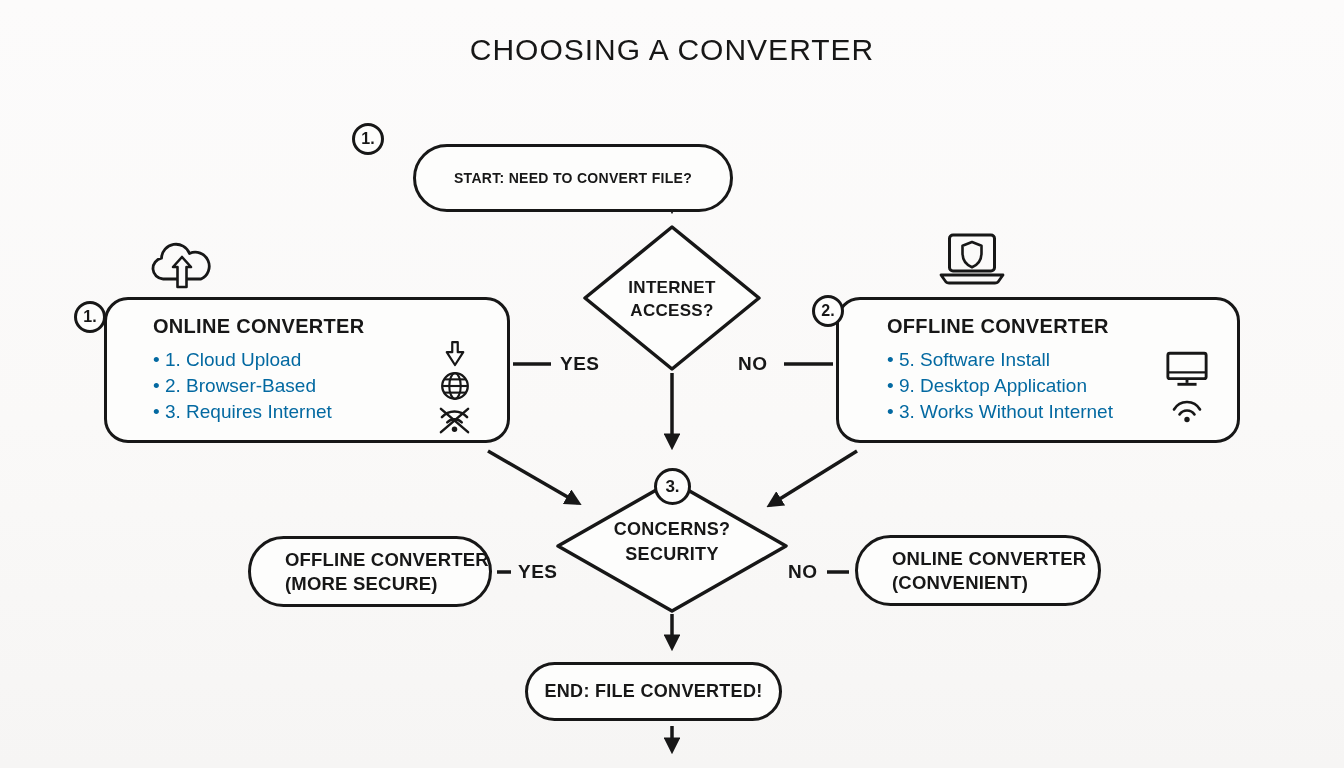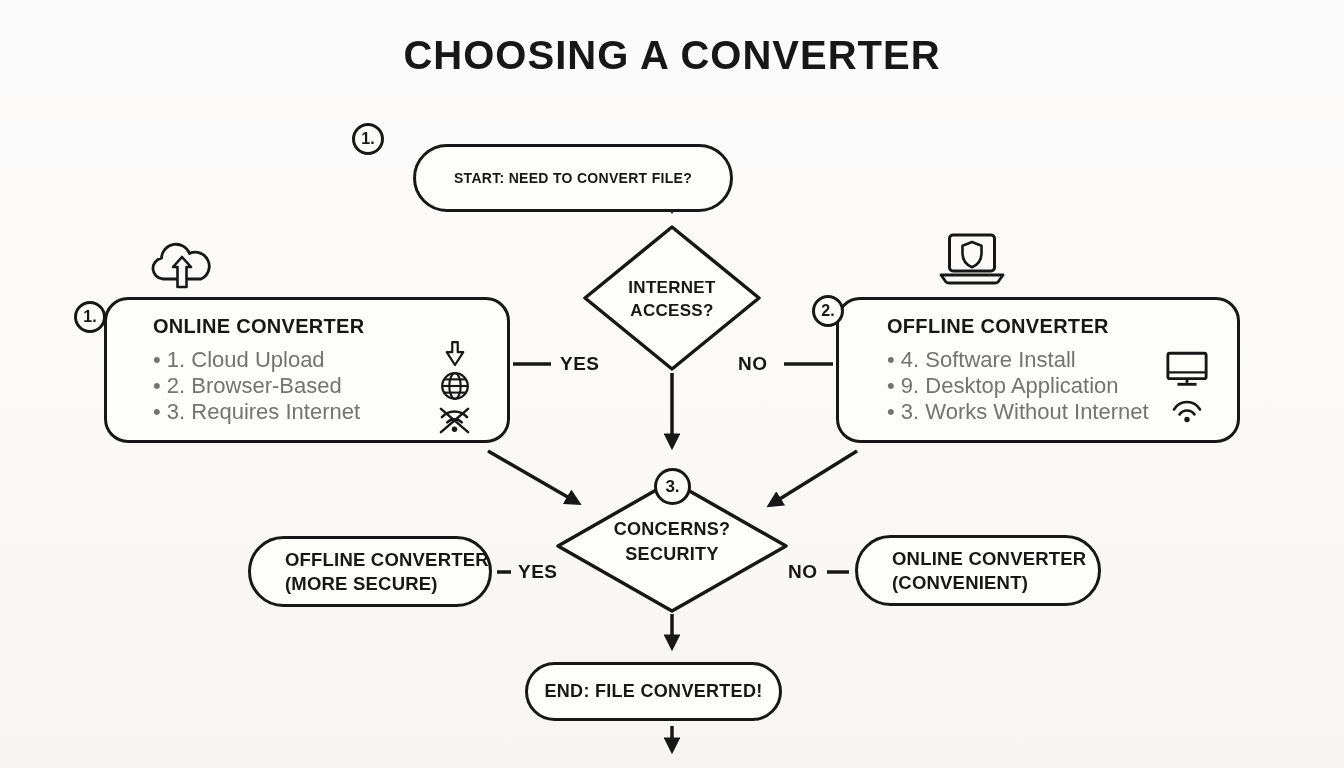--- a/index.html
+++ b/index.html
@@ -13,24 +13,24 @@
   .wires{position:absolute;left:0;top:0;z-index:1;}
   .node{border:3.5px solid #171717;background:#fdfdfc;z-index:2;}
   .pill{border-radius:36px;display:flex;align-items:center;justify-content:center;
         font-weight:bold;text-align:center;}
   .pill2{border-radius:36px;display:flex;flex-direction:column;justify-content:center;
         font-weight:bold;line-height:24px;font-size:18.5px;letter-spacing:0.2px;}
   .badge{border:3px solid #171717;border-radius:50%;background:#fdfdfc;
         display:flex;align-items:center;justify-content:center;font-weight:bold;z-index:4;}
   .dtext{z-index:3;text-align:center;font-weight:bold;line-height:23px;letter-spacing:0.3px;}
   .edge-label{z-index:3;font-weight:bold;font-size:19px;letter-spacing:0.5px;}
-  .title{left:0;right:0;top:33px;text-align:center;font-weight:bold;font-size:40px;
+  .title{left:0;right:0;top:33px;text-align:center;font-weight:normal;font-size:30px;
         letter-spacing:1px;z-index:2;}
   .boxtitle{font-weight:bold;font-size:20px;letter-spacing:0.3px;}
-  .bullets{margin:9px 0 0 0;padding:0;list-style:none;font-size:22px;color:#737373;}
+  .bullets{margin:9px 0 0 0;padding:0;list-style:none;font-size:19px;color:#0369a1;}
   .bullets li{line-height:26px;}
   .bullets li::before{content:"• ";}
   .iconcol{position:absolute;display:flex;flex-direction:column;align-items:center;z-index:3;}
   svg.icon{display:block;}
 </style>
 </head>
 <body>
 
 <div class="stage">
 
@@ -110,21 +110,21 @@
         <line x1="5" y1="5" x2="33" y2="29" stroke="#171717" stroke-width="2.6" stroke-linecap="round"></line>
         <line x1="33" y1="5" x2="5" y2="29" stroke="#171717" stroke-width="2.6" stroke-linecap="round"></line>
       </svg>
     </div>
   </div>
 
   <div class="abs badge" style="left:812px;top:295px;width:32px;height:32px;font-size:16px;">2.</div>
   <div class="abs node" style="left:836px;top:297px;width:404px;height:146px;border-radius:24px;padding:15px 0 0 48px;">
     <div class="boxtitle">OFFLINE CONVERTER</div>
     <ul class="bullets">
-      <li>4. Software Install</li>
+      <li>5. Software Install</li>
       <li>9. Desktop Application</li>
       <li>3. Works Without Internet</li>
     </ul>
     <div class="iconcol" style="right:28px;top:50px;">
       <svg class="icon" width="44" height="38" viewBox="0 0 46 38">
         <rect x="3" y="2.5" width="40" height="26.5" rx="2" fill="none" stroke="#171717" stroke-width="3"></rect>
         <line x1="3" y1="22.5" x2="43" y2="22.5" stroke="#171717" stroke-width="2.4"></line>
         <line x1="23" y1="29" x2="23" y2="33.5" stroke="#171717" stroke-width="3"></line>
         <line x1="13" y1="35" x2="33" y2="35" stroke="#171717" stroke-width="3"></line>
       </svg>

